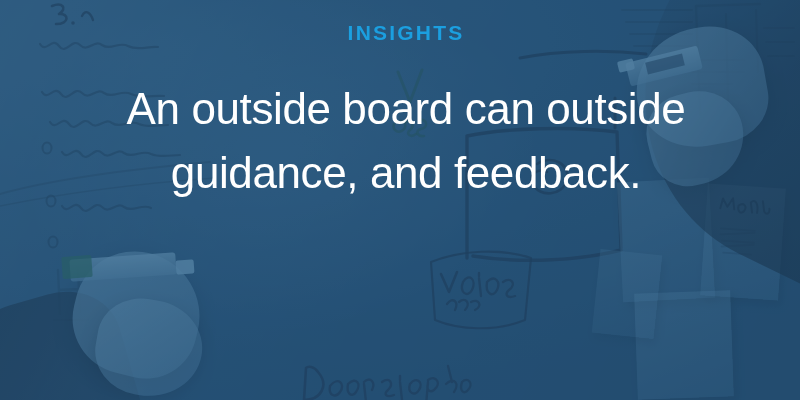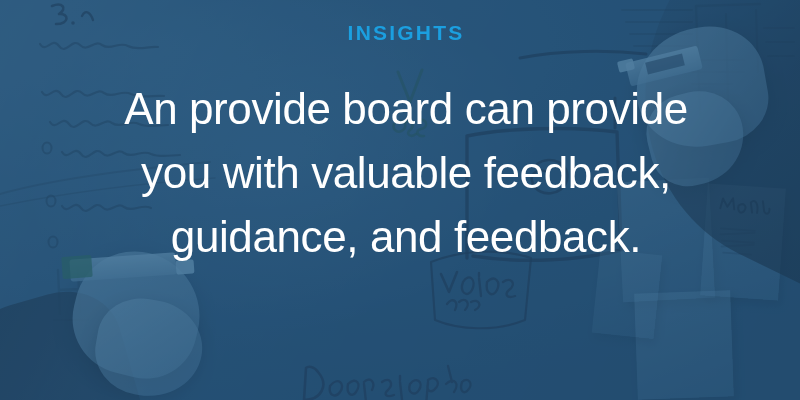--- a/index.html
+++ b/index.html
@@ -292,20 +292,19 @@
   </div>
 
   <div class="tint"></div>
   <div class="tint2"></div>
 
   <div class="content">
 
     <div class="eyebrow">INSIGHTS</div>
 
     <div class="headline">
-      <span class="ln">An provide board can provide</span>
-      <span class="ln">you with valuable feedback,</span>
+      <span class="ln">An outside board can outside</span>
       <span class="ln">guidance, and feedback.</span>
     </div>
 
   </div>
 
 </div>
 
 </body></html>

